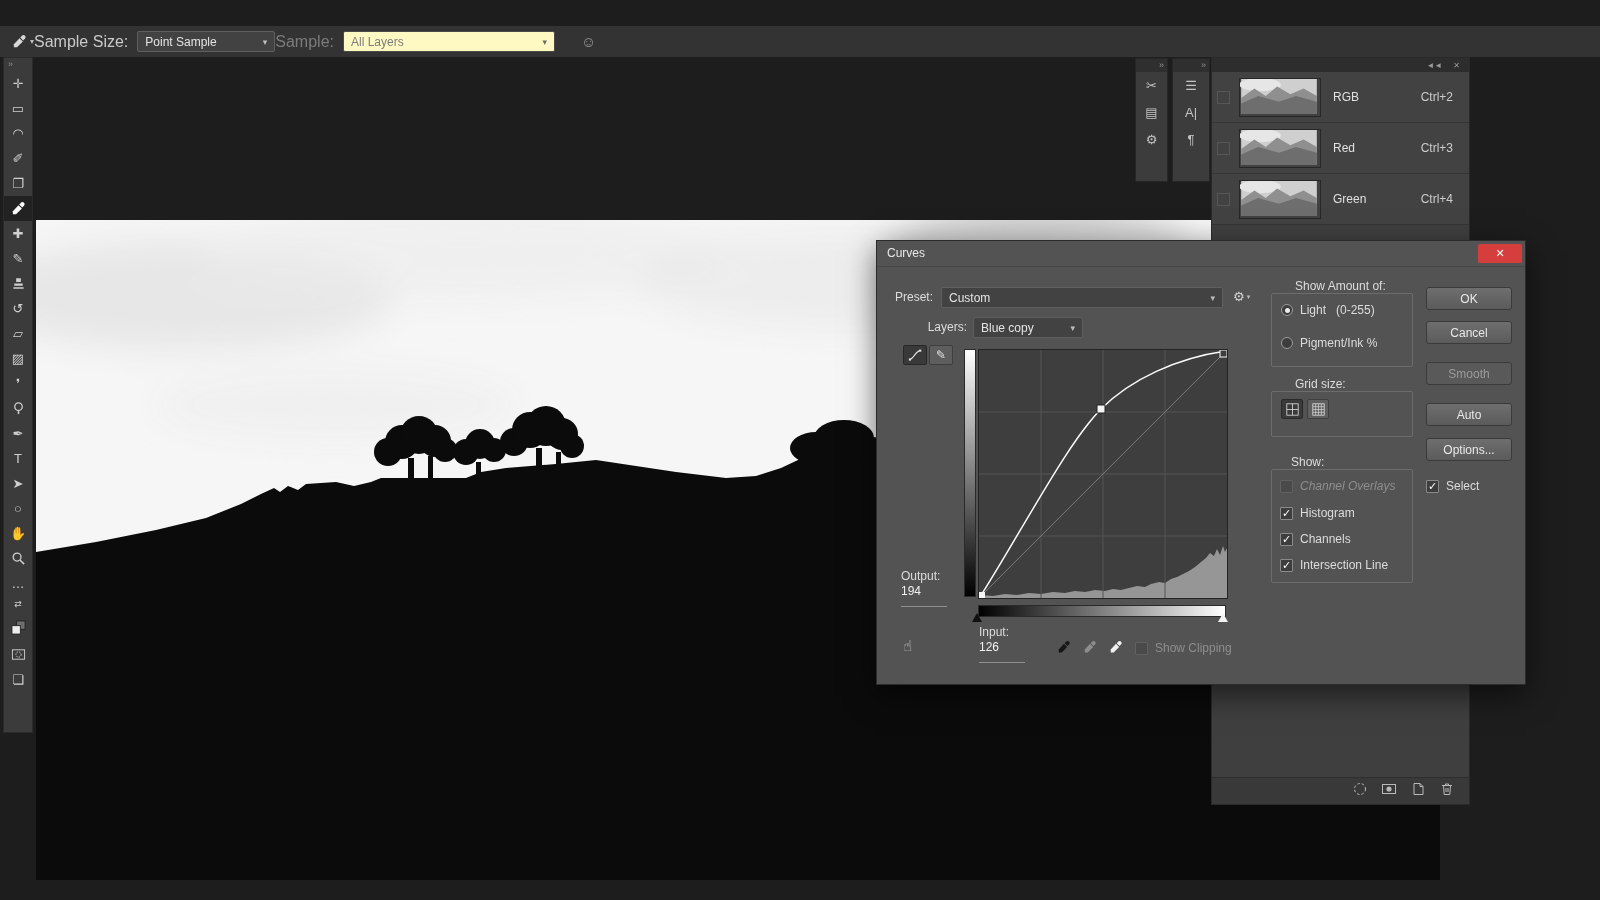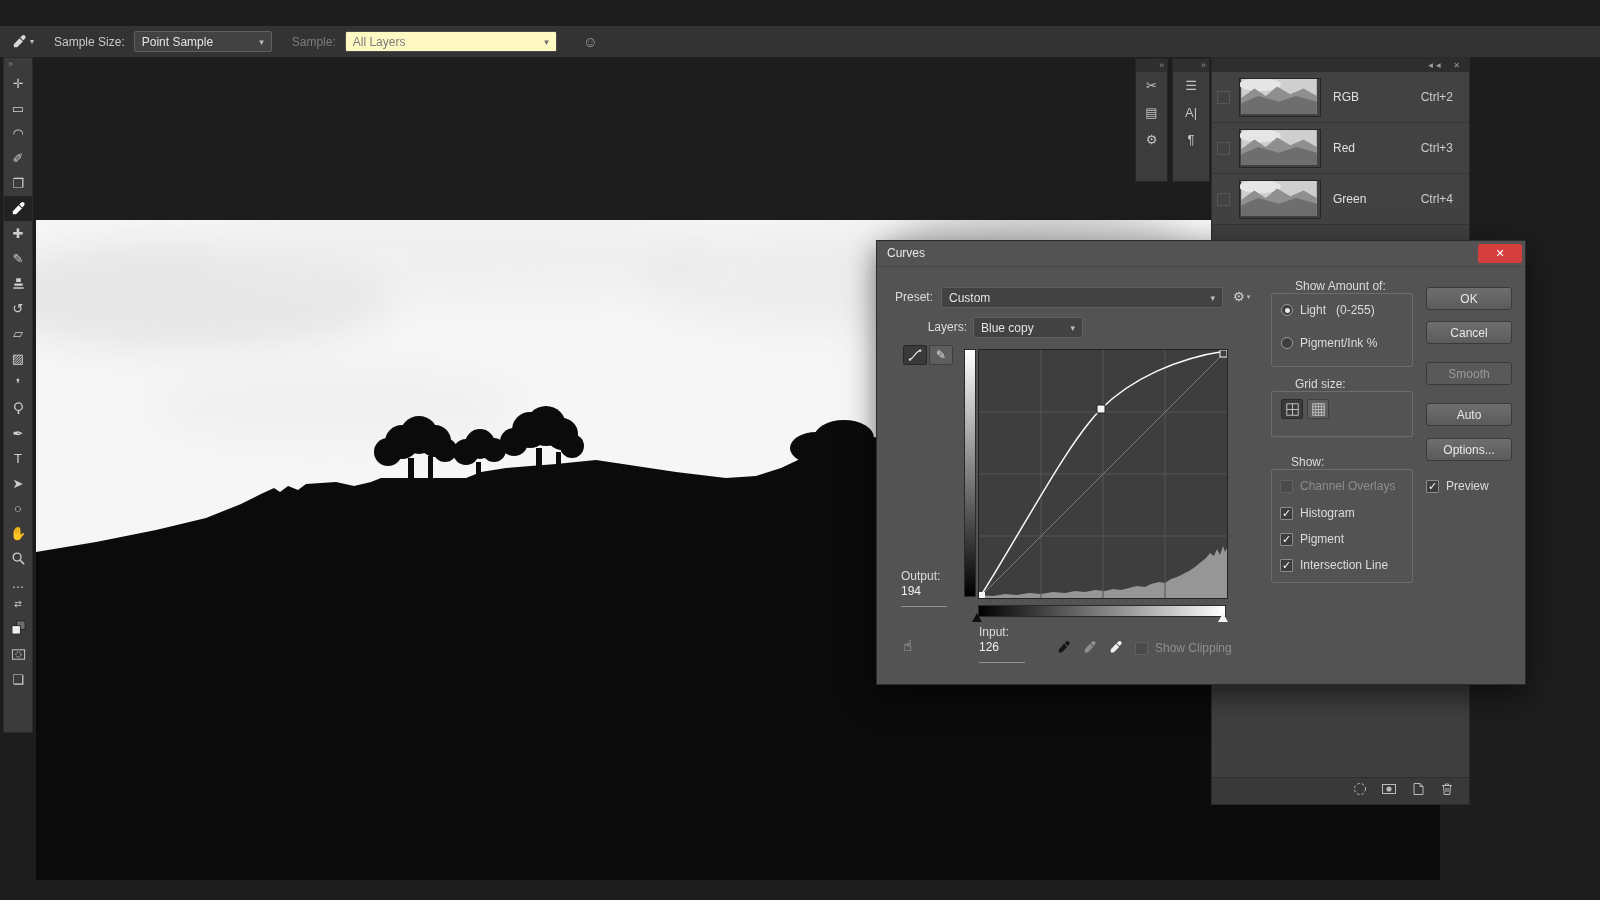--- a/index.html
+++ b/index.html
@@ -9,21 +9,21 @@
   
   .menubar{position:absolute;left:0;top:0;width:1600px;height:26px;background:#2d2d2d;
            border-bottom:1px solid #232323;display:flex;align-items:center;}
   .pslogo{color:#3da5ff;font-weight:bold;font-size:15px;margin:0 12px 0 9px;}
   .menu-item{color:#d6d6d6;font-size:13px;padding:0 10px;line-height:26px;cursor:default;}
   
   .optionsbar{position:absolute;left:0;top:26px;width:1600px;height:31px;background:#333333;
               border-bottom:1px solid #1f1f1f;display:flex;align-items:center;}
   .opt-toolbox{display:flex;align-items:center;margin-left:12px;color:#d8d8d8;}
   .opt-toolbox .chev{font-size:8px;color:#bdbdbd;margin-left:3px;}
-  .opt-label{font-size:12px;color:#c9c9c9;margin-left:20px;}
+  .opt-label{font-size:16px;color:#c9c9c9;}
   .opt-label.muted{color:#7c7c7c;}
   .select{background:#424242;border:1px solid #5f5f5f;border-radius:2px;display:flex;align-items:center;
           justify-content:space-between;padding:0 7px;font-size:12px;color:#e4e4e4;height:21px;box-sizing:border-box;}
   .select .chev{font-size:9px;color:#bdbdbd;margin-left:6px;}
   .select.disabled{color:#7c7c7c;border-color:#4a4a4a;background:#fef9c3;}
   .select.disabled .chev{color:#6d6d6d;}
   .smiley{font-size:15px;color:#9a9a9a;margin-left:26px;}
   
   .tooldock{position:absolute;left:3px;top:57px;width:30px;height:676px;background:#3b3b3b;
             border:1px solid #2a2a2a;box-sizing:border-box;}
@@ -495,42 +495,42 @@
       </div>
     <div class="abs gridbtn" style="left:430px;top:158px">
       <svg class="tool-ic">
           <use href="#i-grid10"></use>
         </svg>
       </div>
 
     <div class="grpbox" style="left:394px;top:228px;width:140px;height:112px"></div>
     <div class="grplabel" style="left:410px;top:214px">Show:</div>
     <div id="show-checks">
-        <div class="abs row" style="left: 403px; top: 238px;">
+        <div class="abs row" style="left: 403px; top: 238px; font-style: italic;">
           <span class="cb off disabled">✓</span>
           <span class="rlbl dis">Channel Overlays</span>
         </div>
         <div class="abs row" style="left: 403px; top: 265px;">
           <span class="cb">✓</span>
           <span class="rlbl">Histogram</span>
         </div>
         <div class="abs row" style="left: 403px; top: 291px;">
           <span class="cb">✓</span>
-          <span class="rlbl">Pigment</span>
+          <span class="rlbl">Channels</span>
         </div>
         <div class="abs row" style="left: 403px; top: 317px;">
           <span class="cb">✓</span>
           <span class="rlbl">Intersection Line</span>
         </div>
       </div>
 
     <div class="btn" style="left:549px;top:46px">OK</div>
     <div class="btn" style="left:549px;top:80px">Cancel</div>
     <div class="btn disabled" style="left:549px;top:121px">Smooth</div>
     <div class="btn" style="left:549px;top:162px">Auto</div>
     <div class="btn" style="left:549px;top:197px">Options...</div>
     <div class="abs row" style="left:549px;top:238px">
       <span class="cb">✓</span>
-      <span class="rlbl">Preview</span>
+      <span class="rlbl">Select</span>
     </div>
   </div>
 
 </div>
 
 </body></html>

